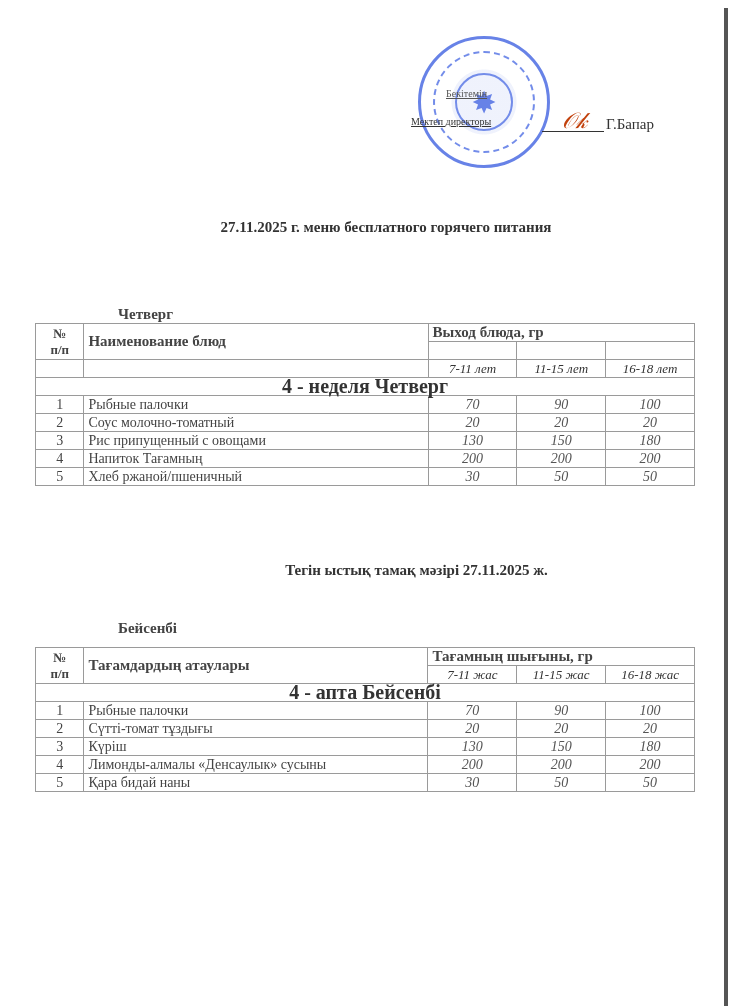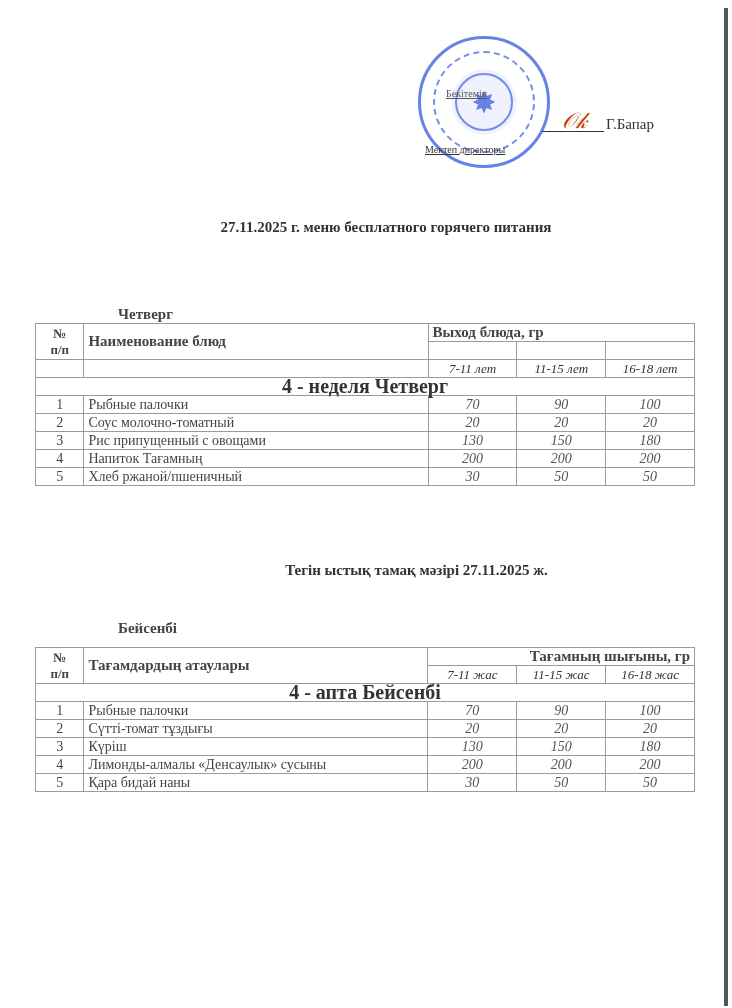--- a/index.html
+++ b/index.html
@@ -11,21 +11,21 @@
   .stamp {
     position:absolute; left:418px; top:36px; width:132px; height:132px; border-radius:50%;
     border:3px solid #4d6de3; box-sizing:border-box; opacity:.85;
     background: radial-gradient(circle, rgba(80,110,230,0.10) 0 36%, transparent 37% 100%);
   }
   .stamp .ring2 { position:absolute; left:12px; top:12px; right:12px; bottom:12px; border-radius:50%; border:2px dashed #5b79e6; }
   .stamp .ring3 { position:absolute; left:34px; top:34px; right:34px; bottom:34px; border-radius:50%; border:2px solid #5b79e6; }
   .stamp .emblem { position:absolute; left:50%; top:50%; transform:translate(-50%,-50%); font-size:30px; color:#4d6de3; }
   .approve { position:absolute; font-size:10px; color:#333;text-decoration:underline; }
   .approve-1 { left:446px; top:88px; color:#555; }
-  .approve-2 { left:425px; top:116px;margin-top:28px; }
+  .approve-2 { left:411px; top:116px; }
   .sig-line { position:absolute; left:542px; top:131px; width:62px; border-bottom:1px solid #333; }
   .signature { position:absolute; left:562px; top:108px; font-size:22px; color:#c2410c; font-style:italic; }
   .approve-name { position:absolute; left:606px; top:116px; font-size:15px; }
   .title { position:absolute; left:0; width:732px; text-align:center; font-weight:bold; font-size:15px; color:#333; }
   .title-1 { top:219px; padding-left:40px; box-sizing:border-box; }
   .title-2 { top:562px; padding-left:45px; box-sizing:border-box;margin-left:28px; }
   .day { position:absolute; left:118px; font-weight:bold; font-size:15px; color:#444; }
   .day-1 { top:294px;margin-top:12px; }
   .day-2 { top:620px; }
   table { position:absolute; left:35px; width:660px; border-collapse:collapse; font-size:14px; }
@@ -121,21 +121,21 @@
   </table>
 
 <div class="title title-2">Тегін ыстық тамақ  мәзірі 27.11.2025 ж.</div>
 <div class="day day-2">Бейсенбі</div>
 
 <table class="t2">
   <tbody>
       <tr>
     <td class="c-num hdr-num" rowspan="2">№<br>п/п</td>
     <td class="c-name hdr" rowspan="2">Тағамдардың атаулары</td>
-    <td class="c-val-h" colspan="3" style="text-align:right">Тағамның шығыны, гр</td>
+    <td class="c-val-h" colspan="3" style="text-align:left">Тағамның шығыны, гр</td>
   </tr>
   <tr>
     <td class="age">7-11 жас</td>
     <td class="age">11-15 жас</td>
     <td class="age">16-18 жас</td>
   </tr>
   <tr>
     <td class="week" colspan="5">4 - апта Бейсенбі</td>
   </tr>
   <tr>

